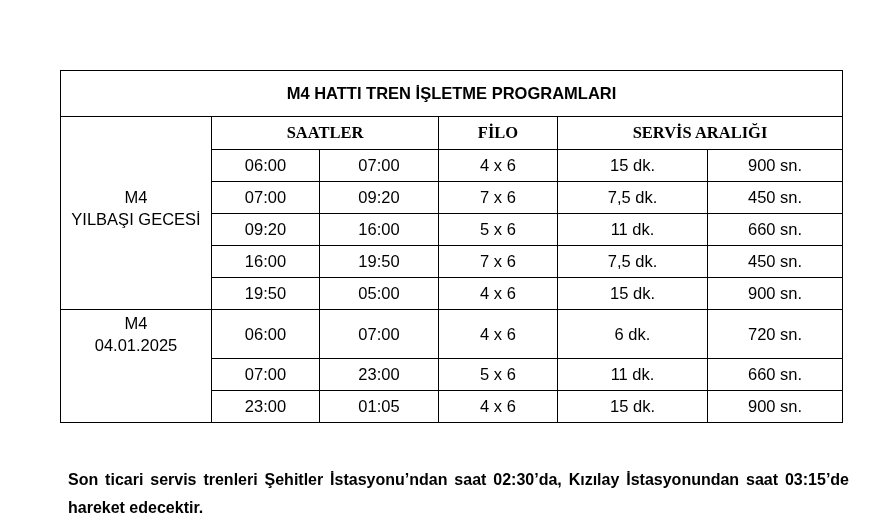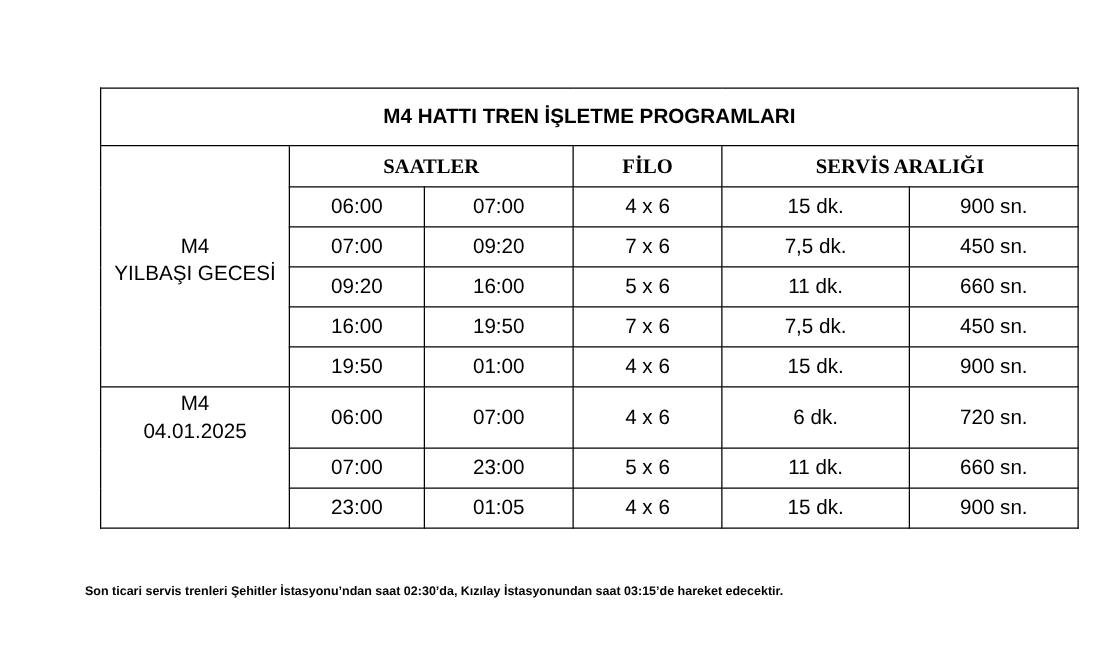--- a/index.html
+++ b/index.html
@@ -1,30 +1,30 @@
 <!DOCTYPE html>
 <html><head>
   <meta charset="utf-8">
   <style>
     html, body { margin: 0; padding: 0; background: #ffffff; }
     body { width: 895px; height: 532px; position: relative; overflow: hidden;
            font-family: "Liberation Sans", "DejaVu Sans", sans-serif; color: #000; }
-    table.sched { position: absolute; left: 80px; top: 70px; width: 782px;
+    table.sched { position: absolute; left: 60px; top: 70px; width: 782px;
                   border-collapse: collapse; table-layout: fixed; }
     table.sched td { border: 1.3px solid #000; text-align: center; vertical-align: middle;
                      padding: 0; font-size: 16.5px; }
     .title { height: 45px; font-weight: bold; font-size: 16.5px; }
     .hdr { height: 32px; font-weight: bold; font-family: Liberation Serif, serif; }
     .r { height: 32px; }
     .rtall { height: 49px; }
     .group { font-weight: normal; line-height: 22px; }
     .group.g1 { vertical-align: middle; padding-bottom: 10px; }
     .group.g2 { vertical-align: top; padding-top: 2px; }
     .note { position: absolute; left: 68px; top: 450px; width: 781px;
-            font-weight: bold; font-size: 10px; line-height: 28px; text-align: justify; }
+            font-weight: bold; font-size: 16px; line-height: 28px; text-align: justify; }
   </style>
 </head>
 <body>
 
 <table class="sched">
   <colgroup>
     <col style="width:151px">
     <col style="width:108px">
     <col style="width:119px">
     <col style="width:119px">
@@ -67,21 +67,21 @@
   </tr>
   <tr class="r">
     <td>16:00</td>
     <td>19:50</td>
     <td>7 x 6</td>
     <td>7,5 dk.</td>
     <td>450 sn.</td>
   </tr>
   <tr class="r">
     <td>19:50</td>
-    <td>01:00</td>
+    <td>05:00</td>
     <td>4 x 6</td>
     <td>15 dk.</td>
     <td>900 sn.</td>
   </tr>
   <tr class="rtall">
     <td rowspan="3" class="group g2">
       <div>M4</div>
       <div>04.01.2025</div>
     </td>
     <td>06:00</td>

